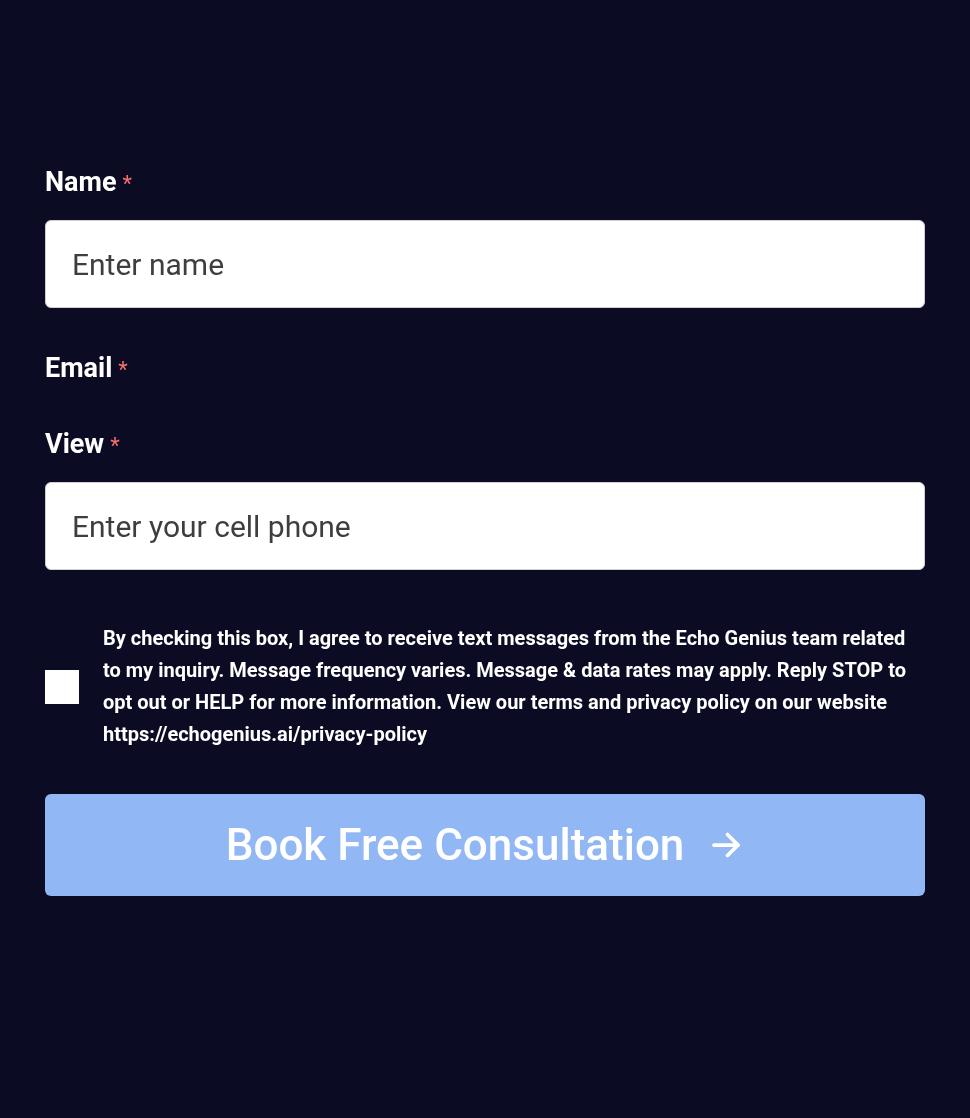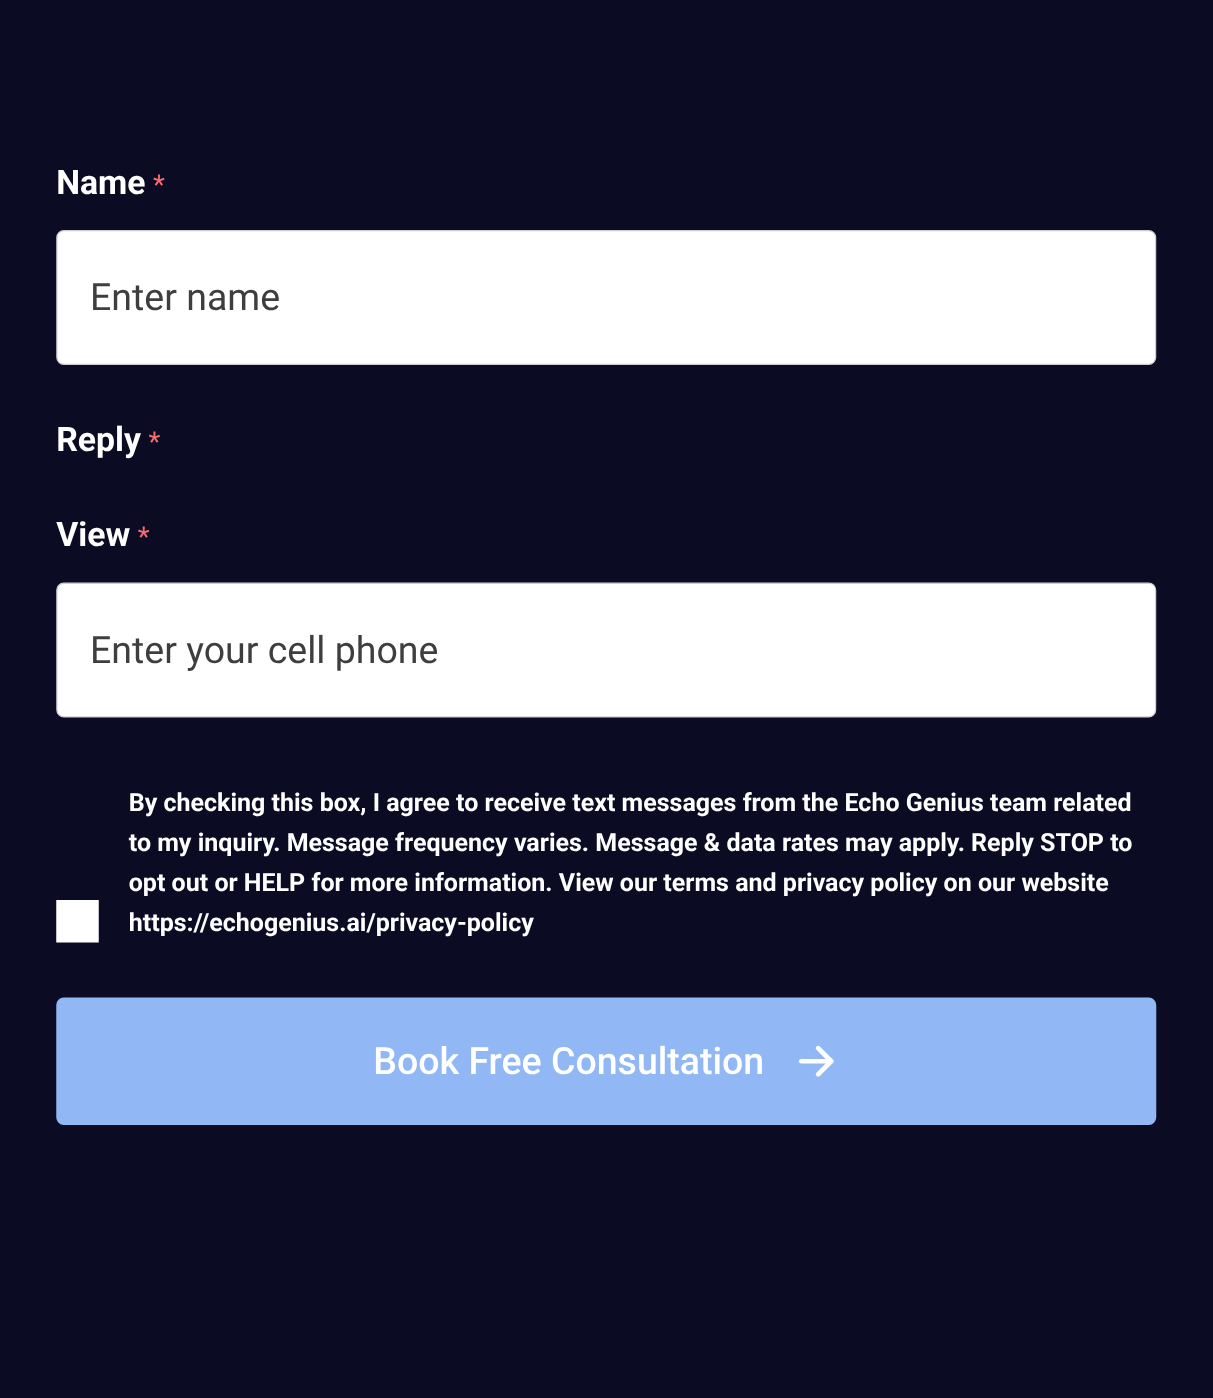--- a/index.html
+++ b/index.html
@@ -11,20 +11,21 @@
       background-color: #0c0b24;
       font-family: -apple-system, BlinkMacSystemFont, 'Segoe UI', Roboto, Helvetica, Arial, sans-serif;
       width: 970px;
       height: 1118px;
       padding: 130px 45px 45px 45px;
     }
     .form-container {
       display: flex;
       flex-direction: column;
       gap: 44px;
+      margin-top: 36px;
     }
     .field-group {
       display: flex;
       flex-direction: column;
       gap: 22px;
     }
     .field-label {
       color: #ffffff;
       font-size: 27px;
       font-weight: 700;
@@ -32,37 +33,37 @@
       align-items: baseline;
       gap: 6px;
     }
     .required-star {
       color: #f96d6d;
       font-size: 22px;
       font-weight: 400;
     }
     .text-input {
       width: 100%;
-      height: 108px;
+      height: 88px;
       background-color: #ffffff;
       border: 1px solid #cfcfcf;
       border-radius: 6px;
       padding: 0 26px;
       font-size: 30px;
       color: #222;
       font-family: inherit;
       outline: none;
     }
     .text-input::placeholder {
       color: #2a2a2a;
       opacity: 0.9;
     }
     .consent-row {
       display: flex;
-      align-items: flex-end;
+      align-items: center;
       gap: 24px;
       margin-top: 8px;
     }
     .consent-checkbox {
       width: 34px;
       height: 34px;
       background-color: #ffffff;
       border: none;
       flex-shrink: 0;
       appearance: none;
@@ -79,21 +80,21 @@
       font-weight: 700;
       line-height: 1.6;
     }
     .submit-button {
       width: 100%;
       height: 102px;
       background-color: #91b7f4;
       border: none;
       border-radius: 6px;
       color: #ffffff;
-      font-size: 30px;
+      font-size: 44px;
       font-weight: 500;
       font-family: inherit;
       cursor: pointer;
       display: flex;
       align-items: center;
       justify-content: center;
       gap: 24px;
     }
     .arrow-icon-wrapper {
       display: inline-flex;
@@ -108,21 +109,21 @@
   <div class="field-group">
     <label class="field-label">
       <span>Name</span>
       <span class="required-star">*</span>
     </label>
     <input type="text" class="text-input" placeholder="Enter name" style="">
   </div>
 
   <div class="field-group">
     <label class="field-label">
-      <span>Reply</span>
+      <span>Email</span>
       <span class="required-star">*</span>
     </label>
   </div>
 
   <div class="field-group">
     <label class="field-label">
       <span>View</span>
       <span class="required-star">*</span>
     </label>
     <input type="tel" class="text-input" placeholder="Enter your cell phone" style="">

